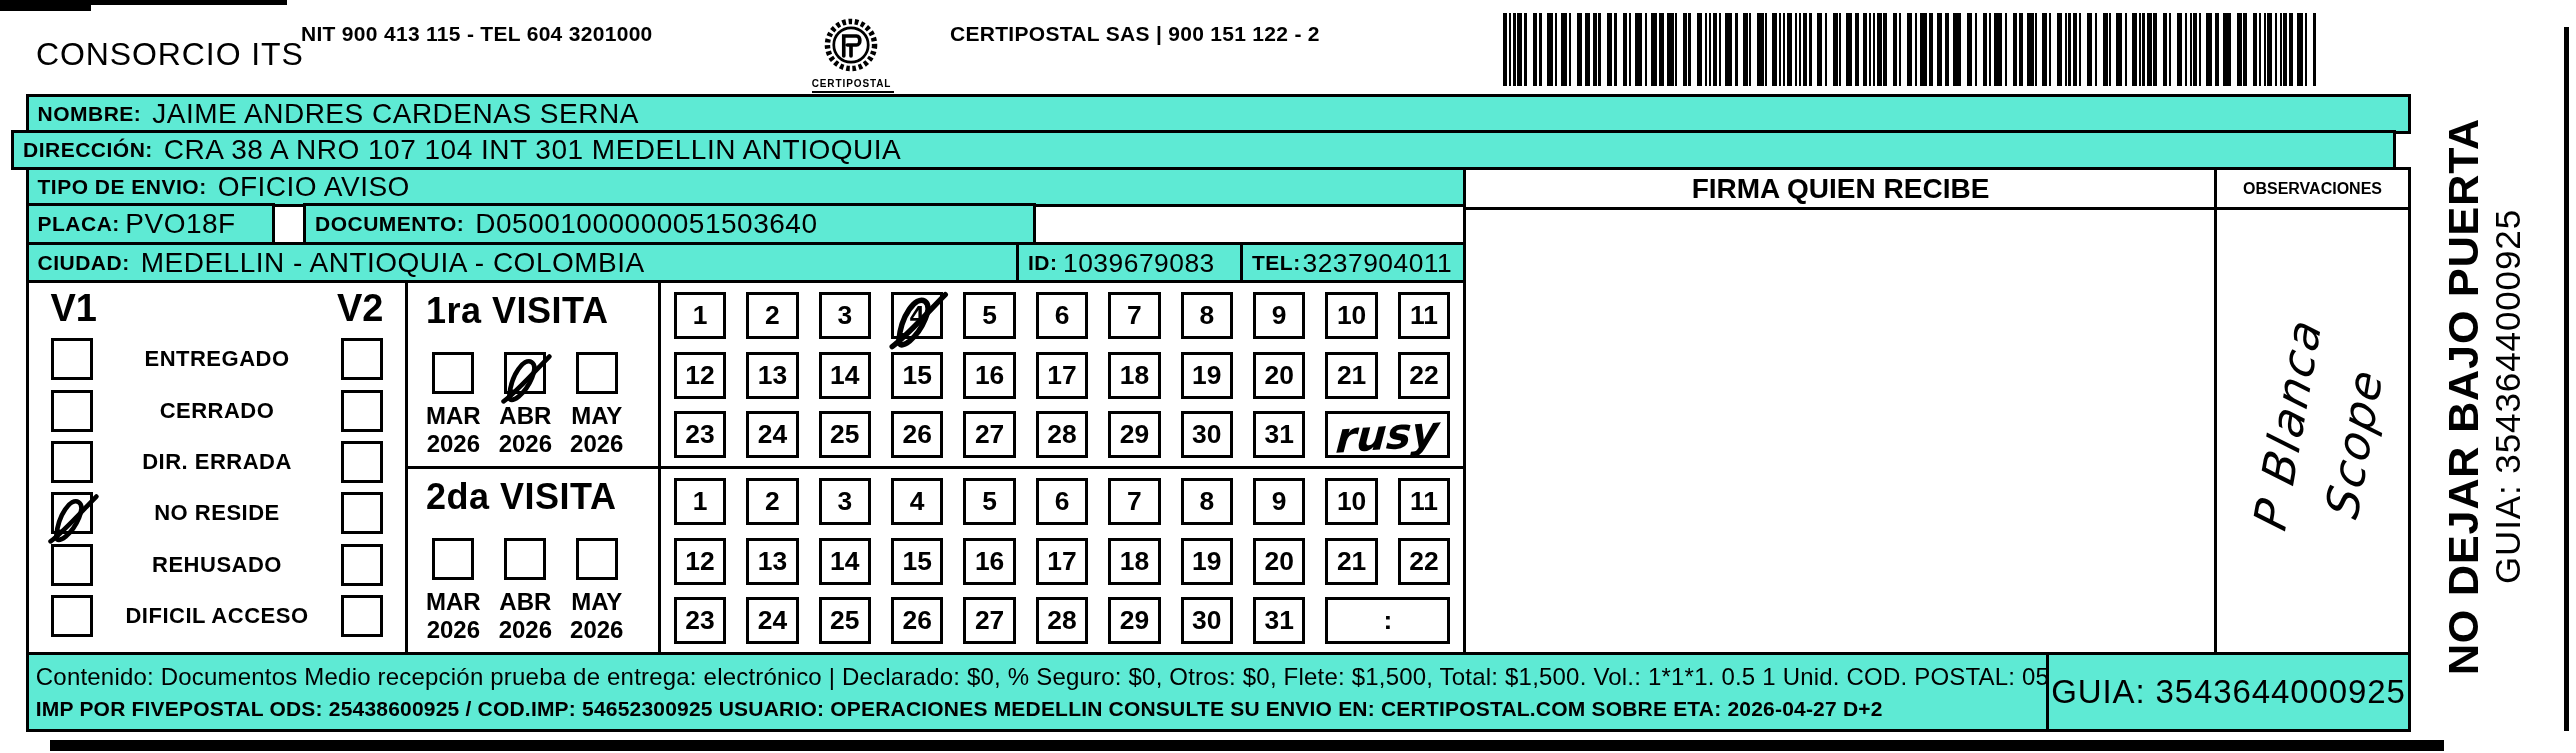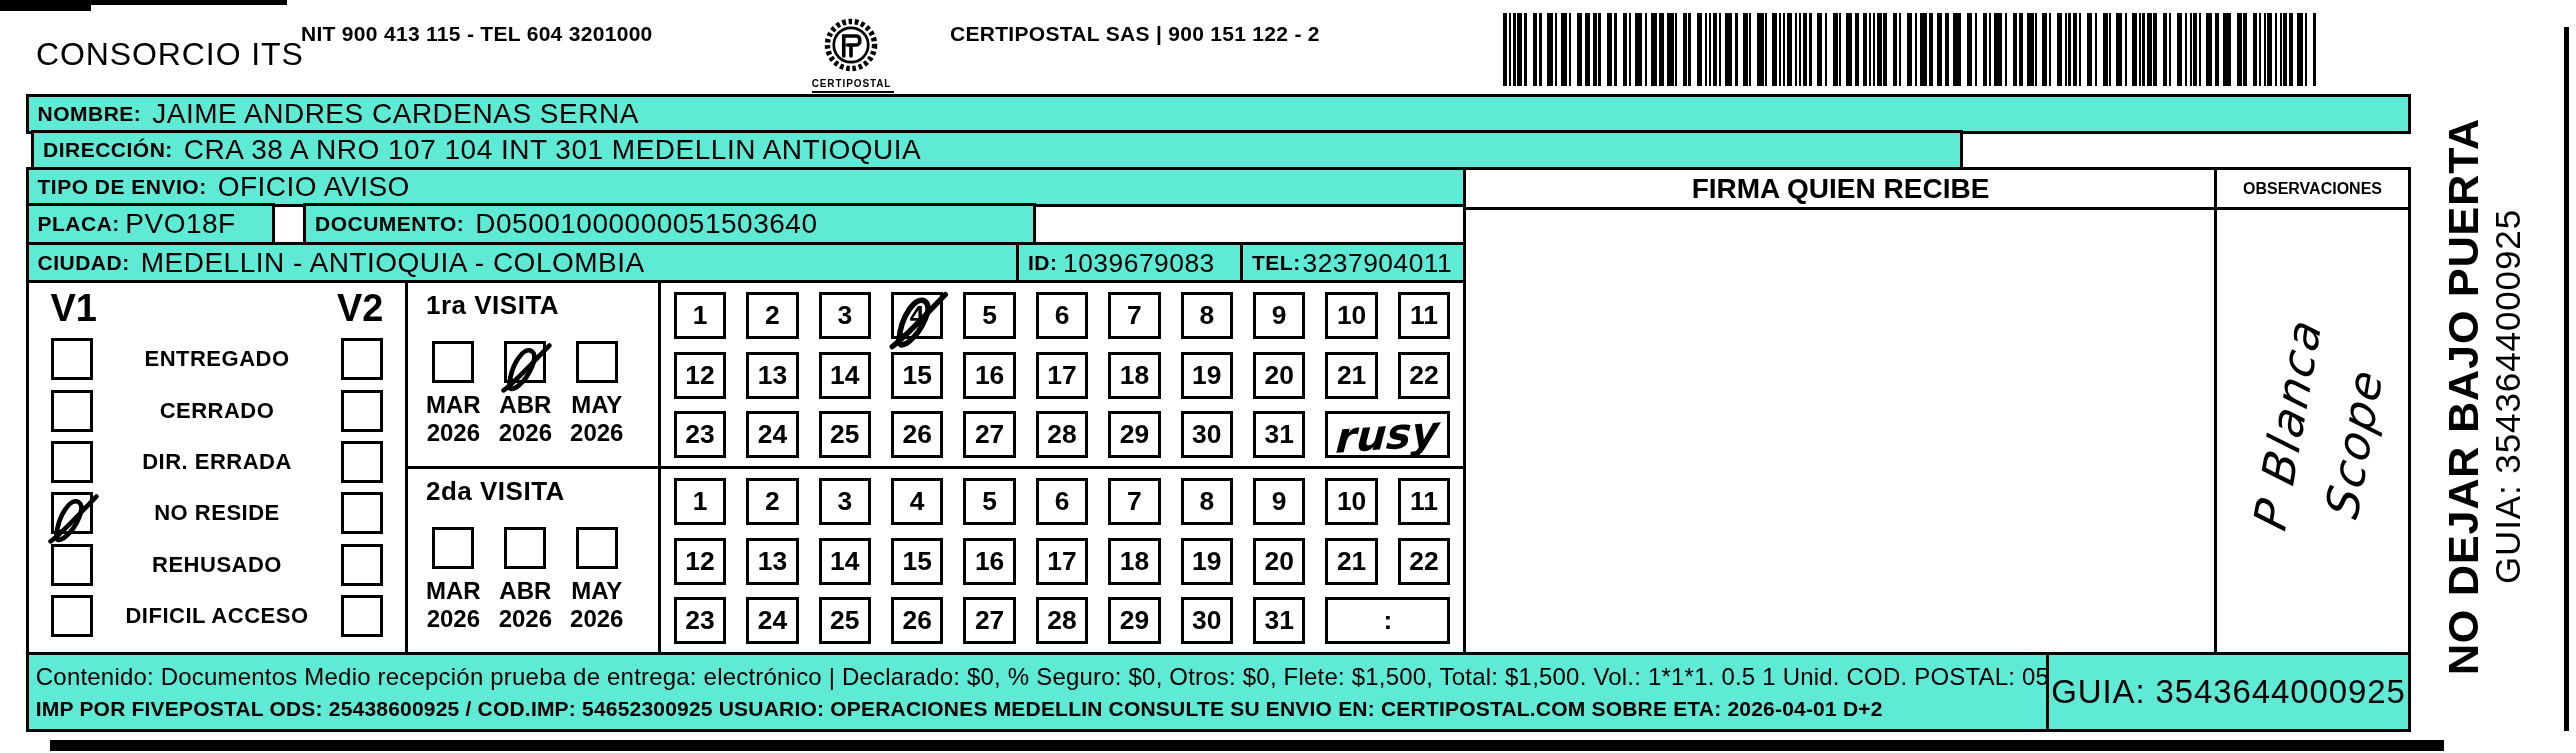--- a/index.html
+++ b/index.html
@@ -32,21 +32,21 @@
   .status-header{display:flex;justify-content:space-between;padding:3.6px 22px 0 22px;font-size:38px;font-weight:bold;height:47px;}
   #status-rows{
     flex:1;display:grid;grid-template-columns:51px 1fr 51px;grid-auto-rows:1fr;
     align-items:center;justify-items:center;padding:0 18px 11px 18px;
     font-weight:bold;font-size:22px;letter-spacing:0.5px;
   }
   .checkbox{width:42px;height:42px;border:3.6px solid #000;position:relative;background:#fff;box-sizing:border-box;}
   .ink{position:absolute;left:-9px;top:-7.3px;width:calc(100% + 20px);height:calc(100% + 24px);pointer-events:none;overflow:visible;}
   
   .visit{border:3.6px solid #000;background:#fff;padding:7.3px 0 0 18px;overflow:visible;}
-  .visit-title{font-size:26px;font-weight:bold;letter-spacing:0.5px;}
+  .visit-title{font-size:36px;font-weight:bold;letter-spacing:0.5px;}
   .months{display:flex;gap:18px;margin-top:20px;}
   .month{text-align:center;font-weight:bold;font-size:24px;line-height:1.18;}
   .month .checkbox{margin:0 auto 7.3px auto;}
   
   .cal{
     border:3.6px solid #000;background:#fff;
     display:grid;grid-template-columns:repeat(11,1fr);gap:12.8px 20px;
     padding:7.3px 12.8px;align-content:center;
   }
   .day-box{
@@ -101,21 +101,21 @@
 
   <div class="abs hline" style="left:950px;top:22px">CERTIPOSTAL SAS | 900 151 122 - 2</div>
   <div class="abs hline2" style="left:950px;top:55px">Carrera 80d N 18 16  Lic. 2519 De Octubre 23 De 2015</div>
 
   <div class="abs barcode" style="left:1503px;top:12.8px;width:813px;height:73px"></div>
 
   <div class="abs cell" style="left:25.5px;top:94px;width:2385px;height:40px">
     <span class="lbl">NOMBRE:</span>
     <span class="val">JAIME ANDRES CARDENAS SERNA</span>
   </div>
-  <div class="abs cell" style="left:31px;top:130px;width:1932px;height:40px">
+  <div class="abs cell" style="left:11px;top:130px;width:2385px;height:40px">
     <span class="lbl">DIRECCIÓN:</span>
     <span class="val">CRA 38 A NRO 107 104 INT 301 MEDELLIN ANTIOQUIA</span>
   </div>
 
   <div class="abs cell" style="left:25.5px;top:167px;width:1441px;height:40px">
     <span class="lbl">TIPO DE ENVIO:</span>
     <span class="val">OFICIO AVISO</span>
   </div>
 
   <div class="abs cell" style="left:25.5px;top:203px;width:249px;height:42px;gap:5.5px">
@@ -425,21 +425,21 @@
   <div class="abs col-panel" style="left:2214px;top:167px;width:197px;height:489px">
     <div class="col-header" style="font-size:16px">OBSERVACIONES</div>
   </div>
   <div class="abs handwriting obs-hw" style="left:2125px;top:365px;width:392px;height:137px">
     <div>P Blanca</div>
     <div>Scope</div>
   </div>
 
   <div class="abs cell" style="left:25.5px;top:652px;width:2024px;height:80px;flex-direction:column;align-items:flex-start;justify-content:center;gap:5.5px;padding-left:7.3px">
     <div class="footer-line1">Contenido: Documentos Medio recepción prueba de entrega: electrónico | Declarado: $0, % Seguro: $0, Otros: $0, Flete: $1,500, Total: $1,500. Vol.: 1*1*1. 0.5  1 Unid. COD. POSTAL: 050025</div>
-    <div class="footer-line2">IMP POR FIVEPOSTAL ODS: 25438600925 / COD.IMP: 54652300925 USUARIO: OPERACIONES MEDELLIN CONSULTE SU ENVIO EN: CERTIPOSTAL.COM SOBRE ETA: 2026-04-01 D+2</div>
+    <div class="footer-line2">IMP POR FIVEPOSTAL ODS: 25438600925 / COD.IMP: 54652300925 USUARIO: OPERACIONES MEDELLIN CONSULTE SU ENVIO EN: CERTIPOSTAL.COM SOBRE ETA: 2026-04-27 D+2</div>
   </div>
   <div class="abs cell" style="left:2046px;top:652px;width:365px;height:80px;justify-content:center;padding-left:0">
     <span class="footer-guia">GUIA: 3543644000925</span>
   </div>
 
   <div class="abs side-note" style="left:2150px;top:328px;width:666px;height:137px">
     <div class="side-note-line1">NO DEJAR BAJO PUERTA</div>
     <div class="side-note-line2">GUIA: 3543644000925</div>
   </div>
 

